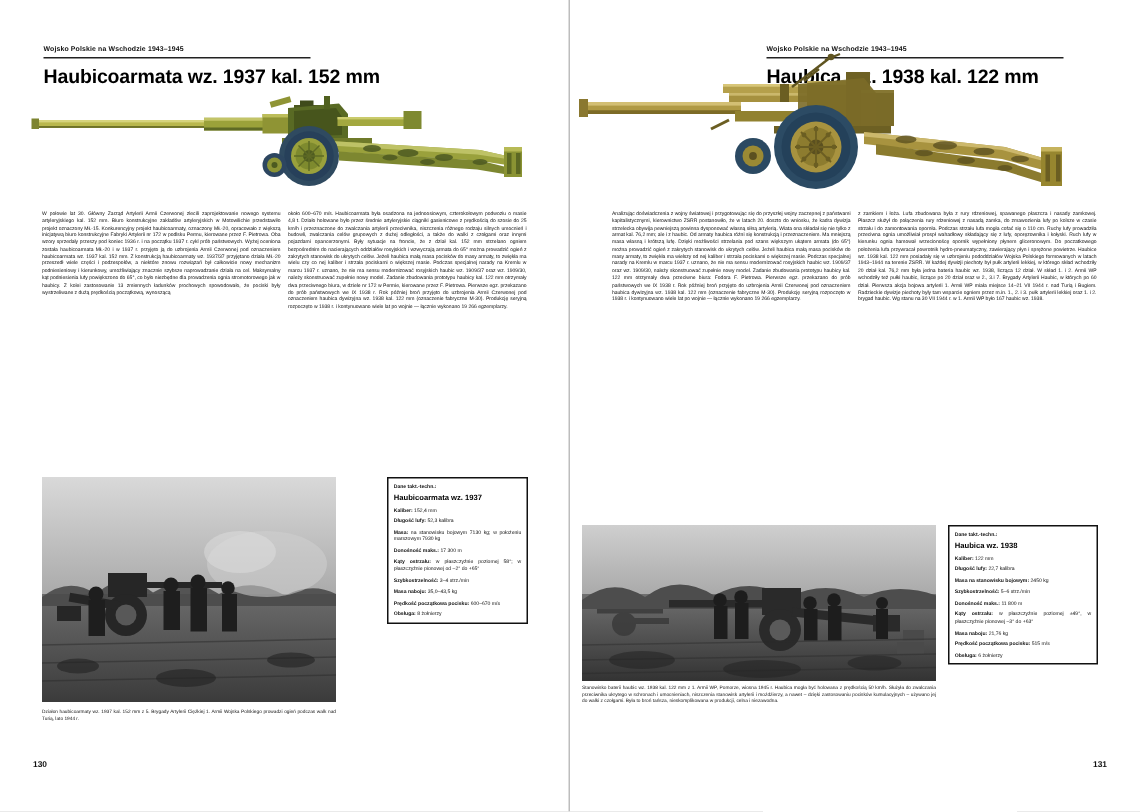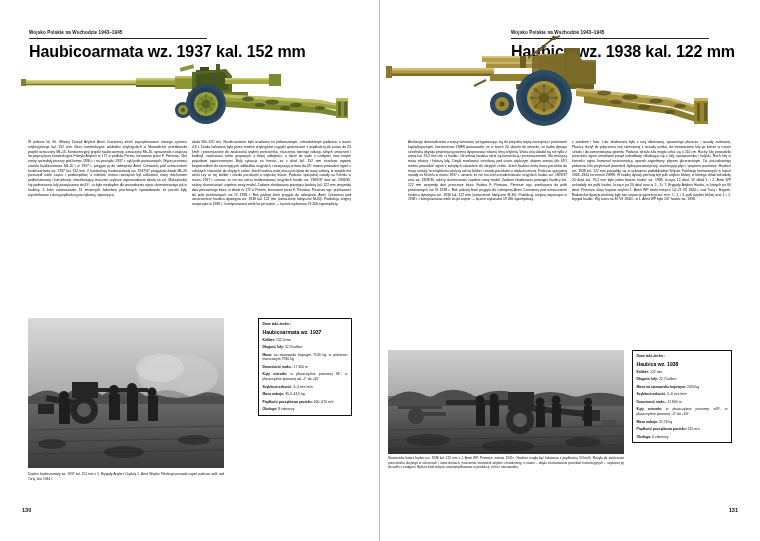--- a/index.html
+++ b/index.html
@@ -27,21 +27,21 @@
     color:#111;
     white-space:nowrap;
   }
   .rule {
     position:absolute;
     height:1px;
     background:#222;
   }
   .title {
     position:absolute;
-    font-size:16px;
+    font-size:13px;
     font-weight:bold;
     color:#000;
     letter-spacing:-.1px;
     white-space:nowrap;
   }
 
   
   .gun-wrap { position:absolute; }
   .gun-wrap svg { display:block; }
 

